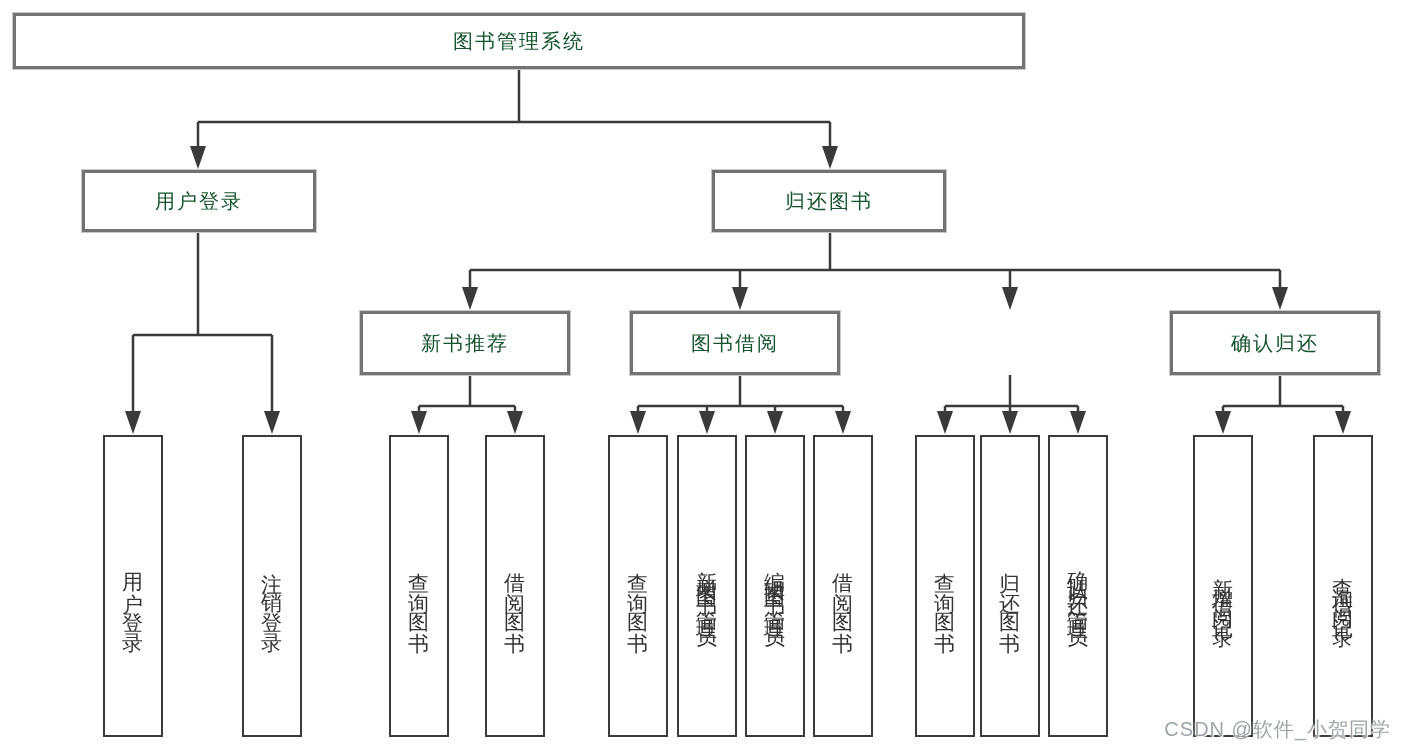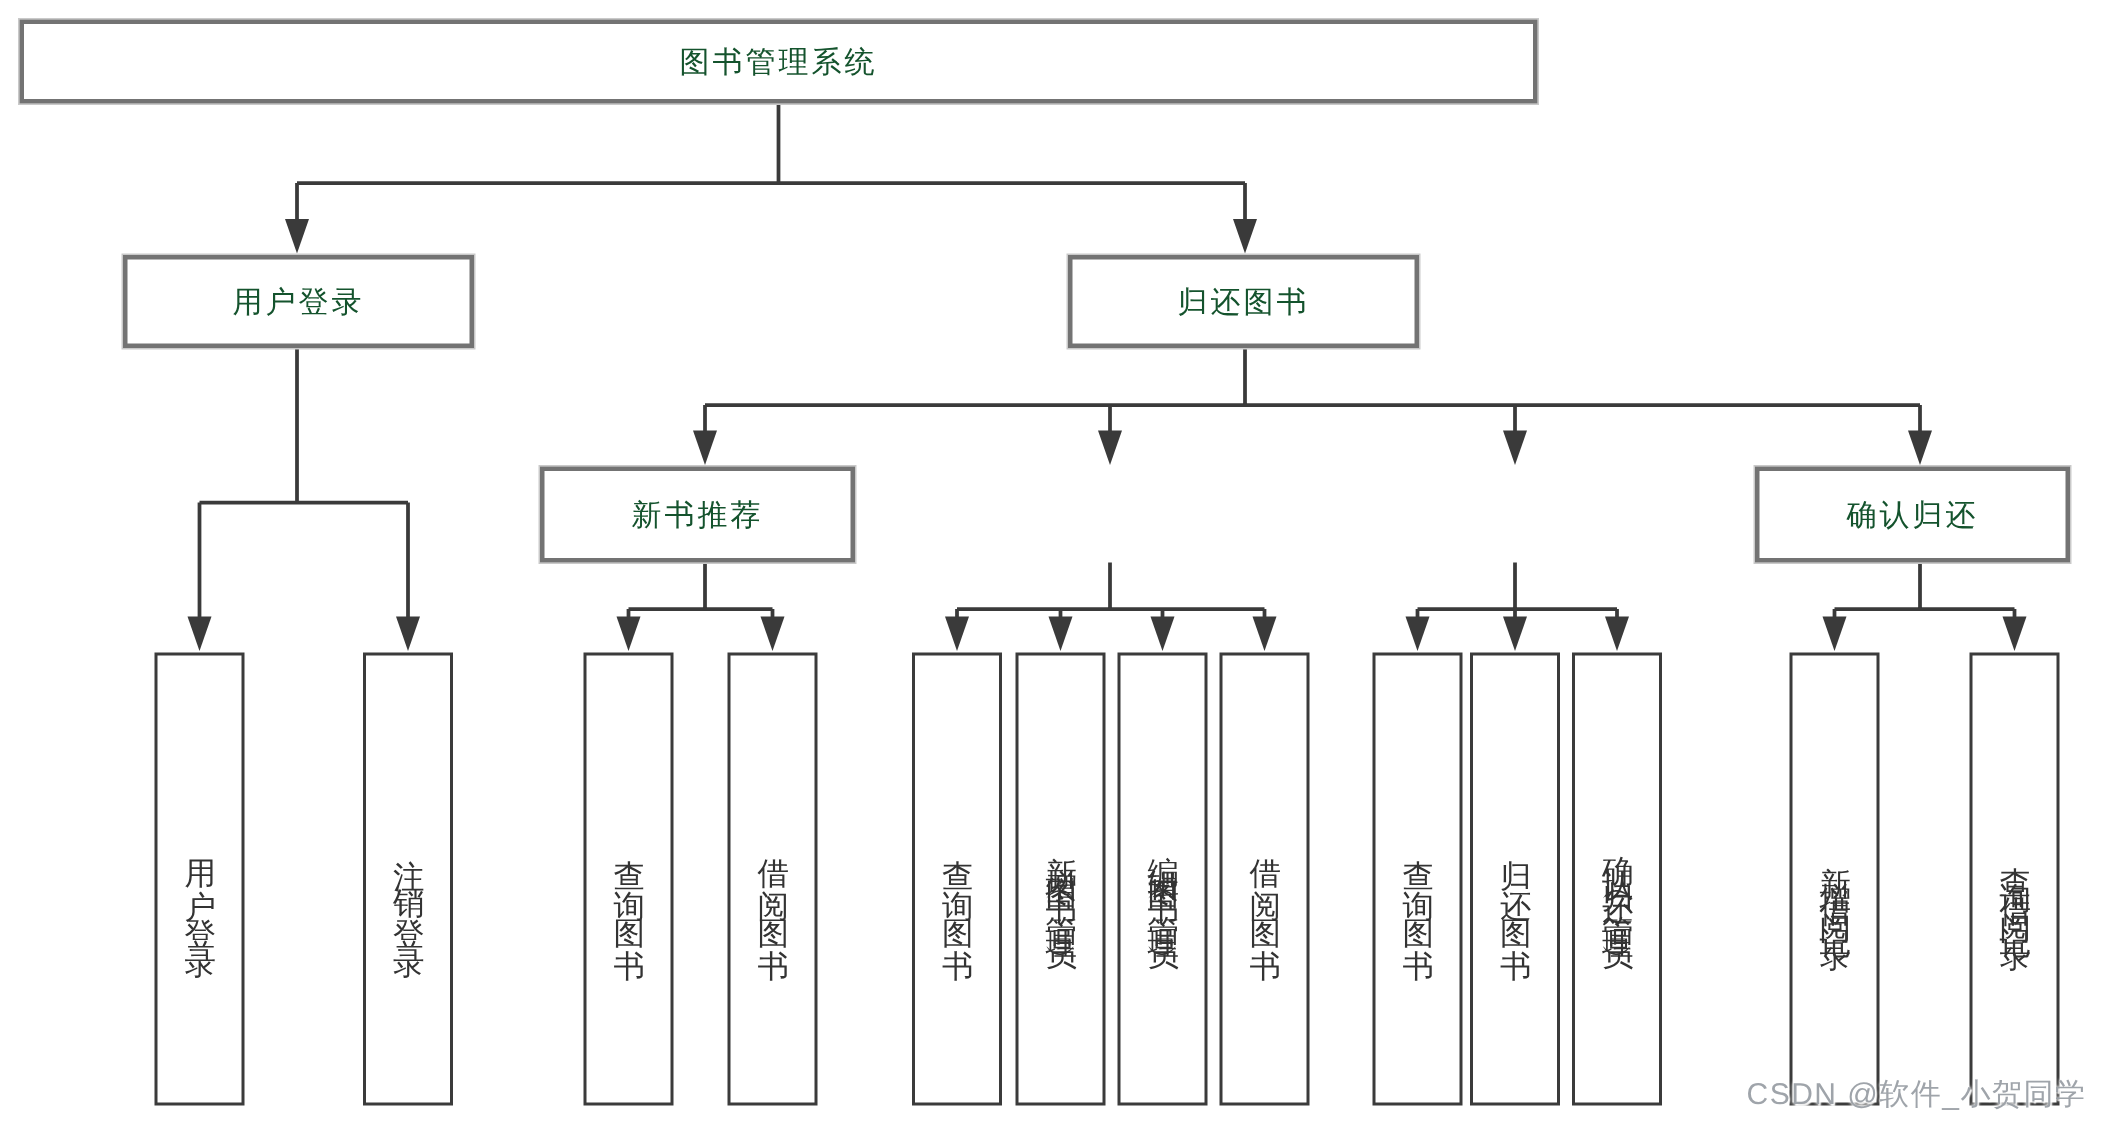--- a/index.html
+++ b/index.html
@@ -122,20 +122,23 @@
   <div class="box l2" style="left:82px">
     <span>用户登录</span>
   </div>
   <div class="box l2" style="left:712px">
     <span>归还图书</span>
   </div>
 
   <div class="box l3" style="left:360px">
     <span>新书推荐</span>
   </div>
+  <div class="box l3" style="left:630px">
+    <span>图书借阅</span>
+  </div>
   <div class="box l3" style="left:1170px">
     <span>确认归还</span>
   </div>
 
   <div class="leaf short" style="left:103px">
     <span>用户登录</span>
   </div>
   <div class="leaf short" style="left:242px">
     <span>注销登录</span>
   </div>

